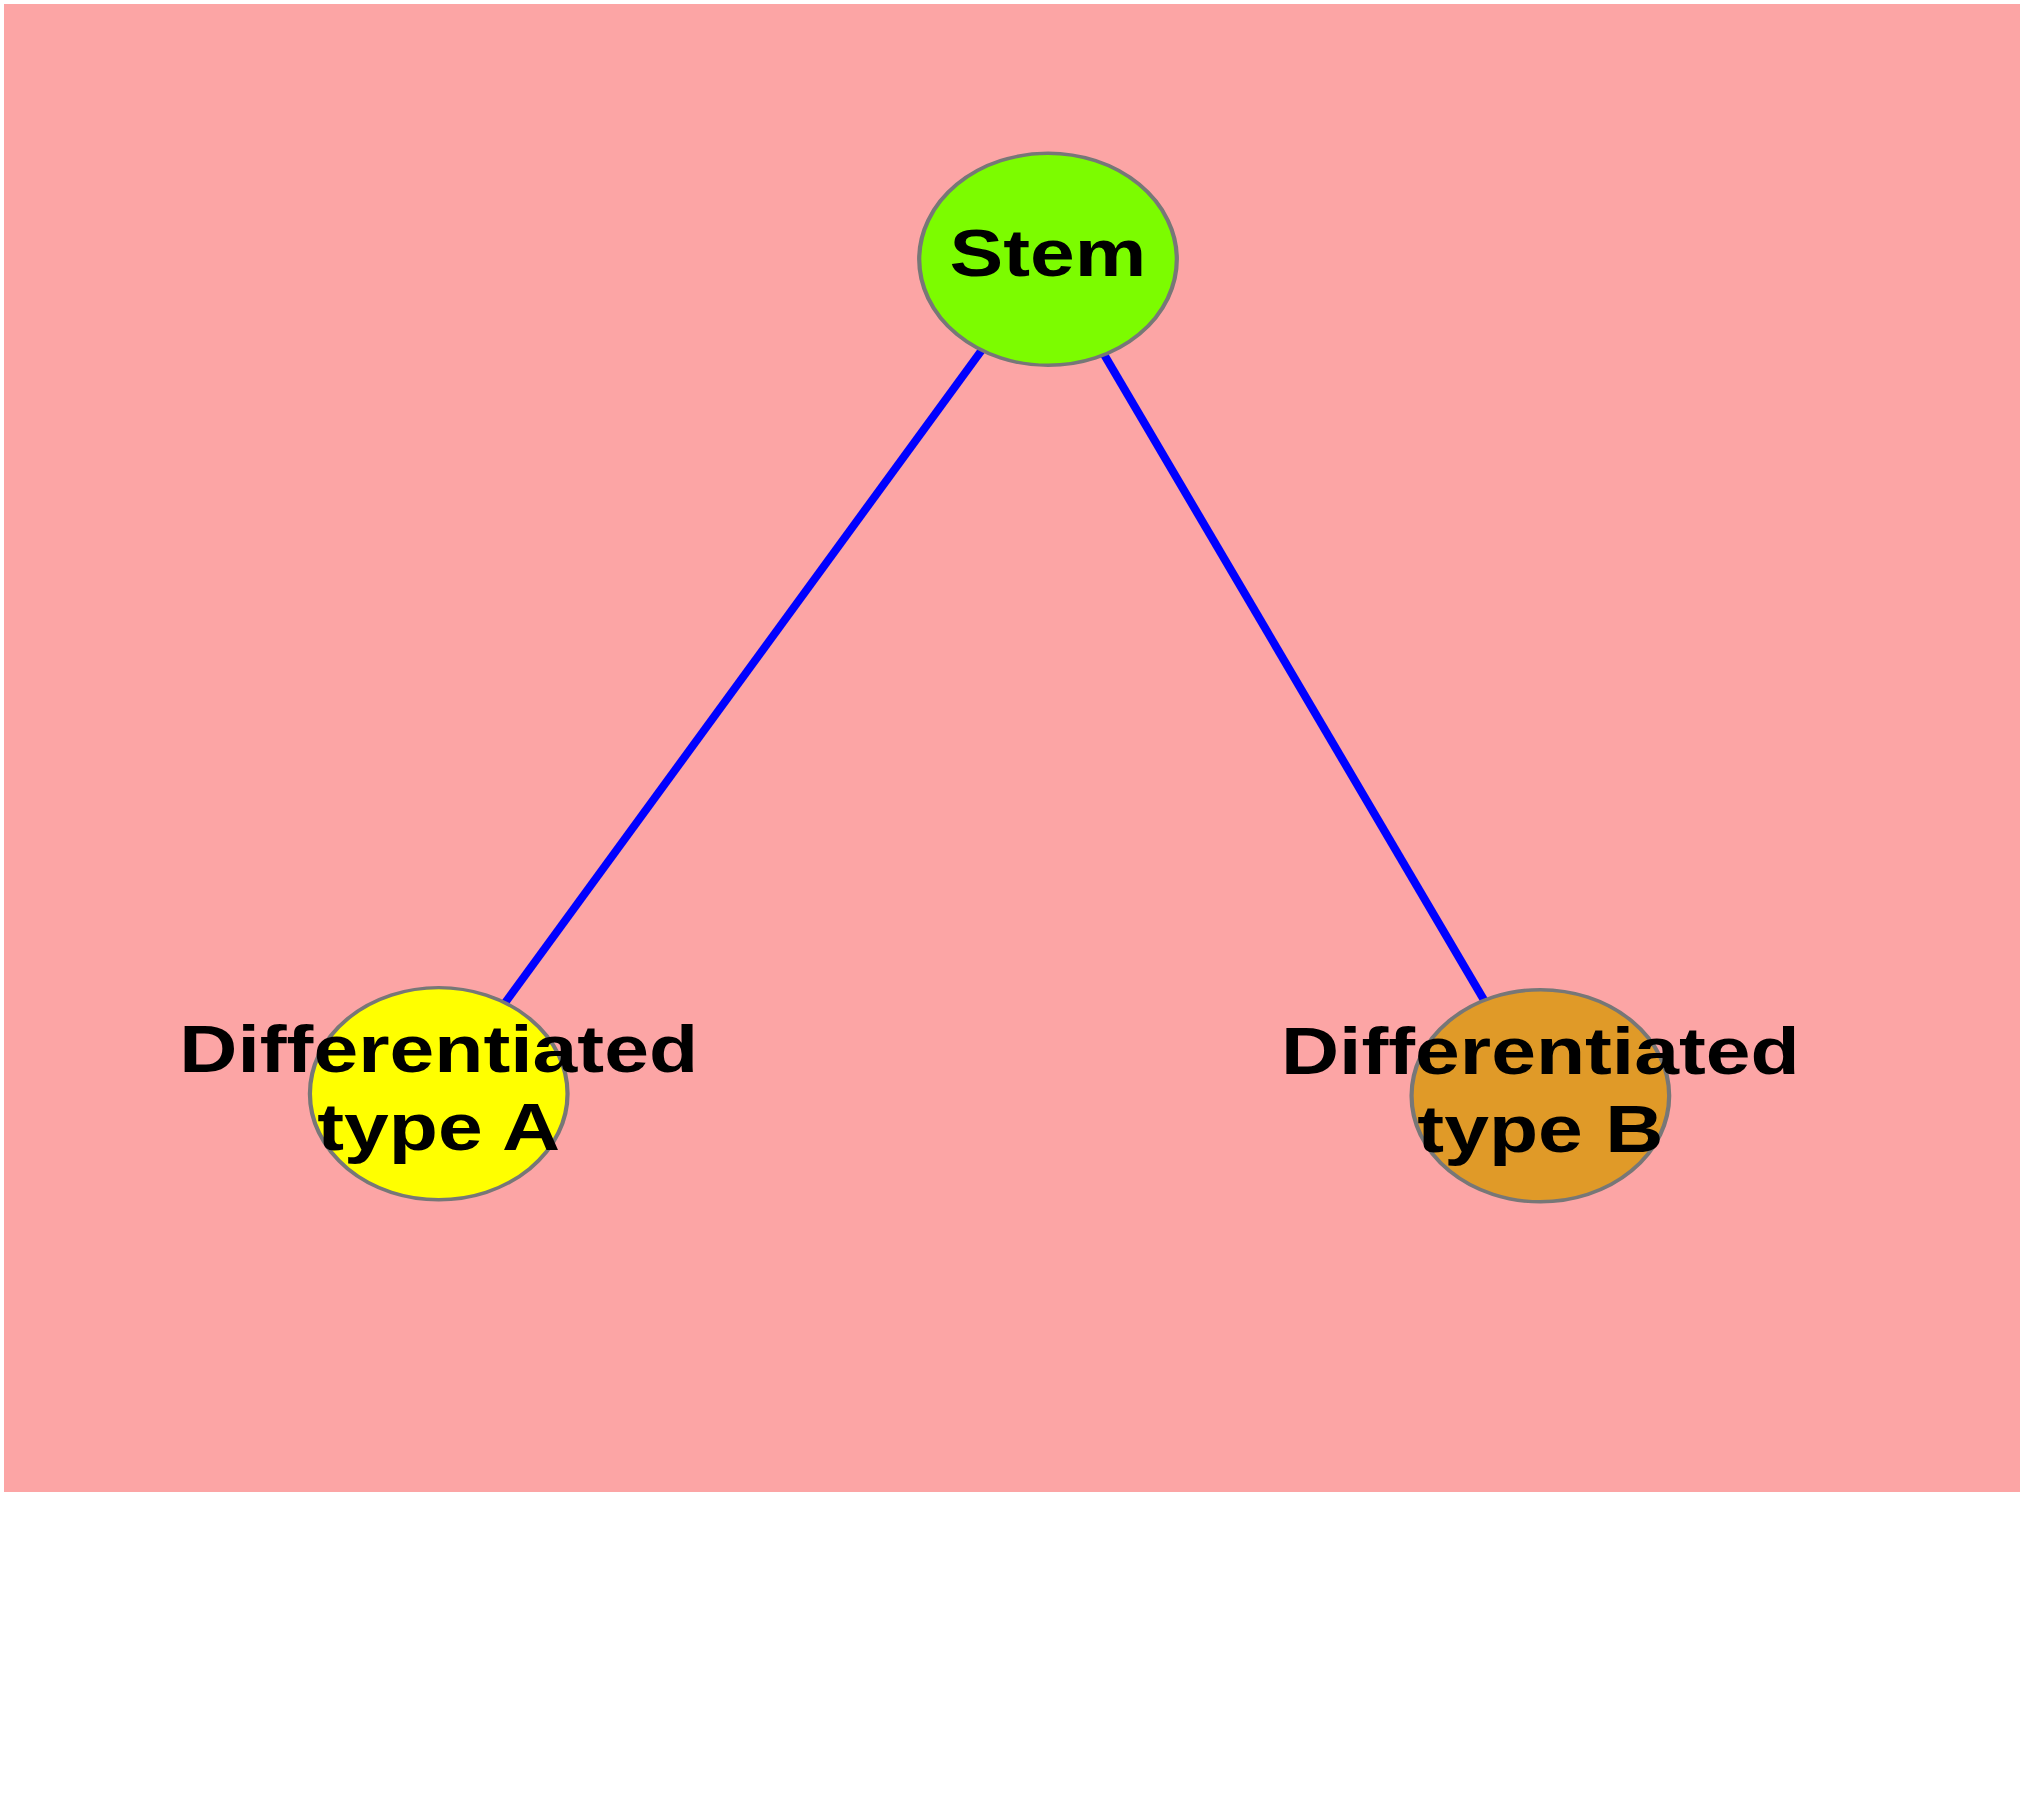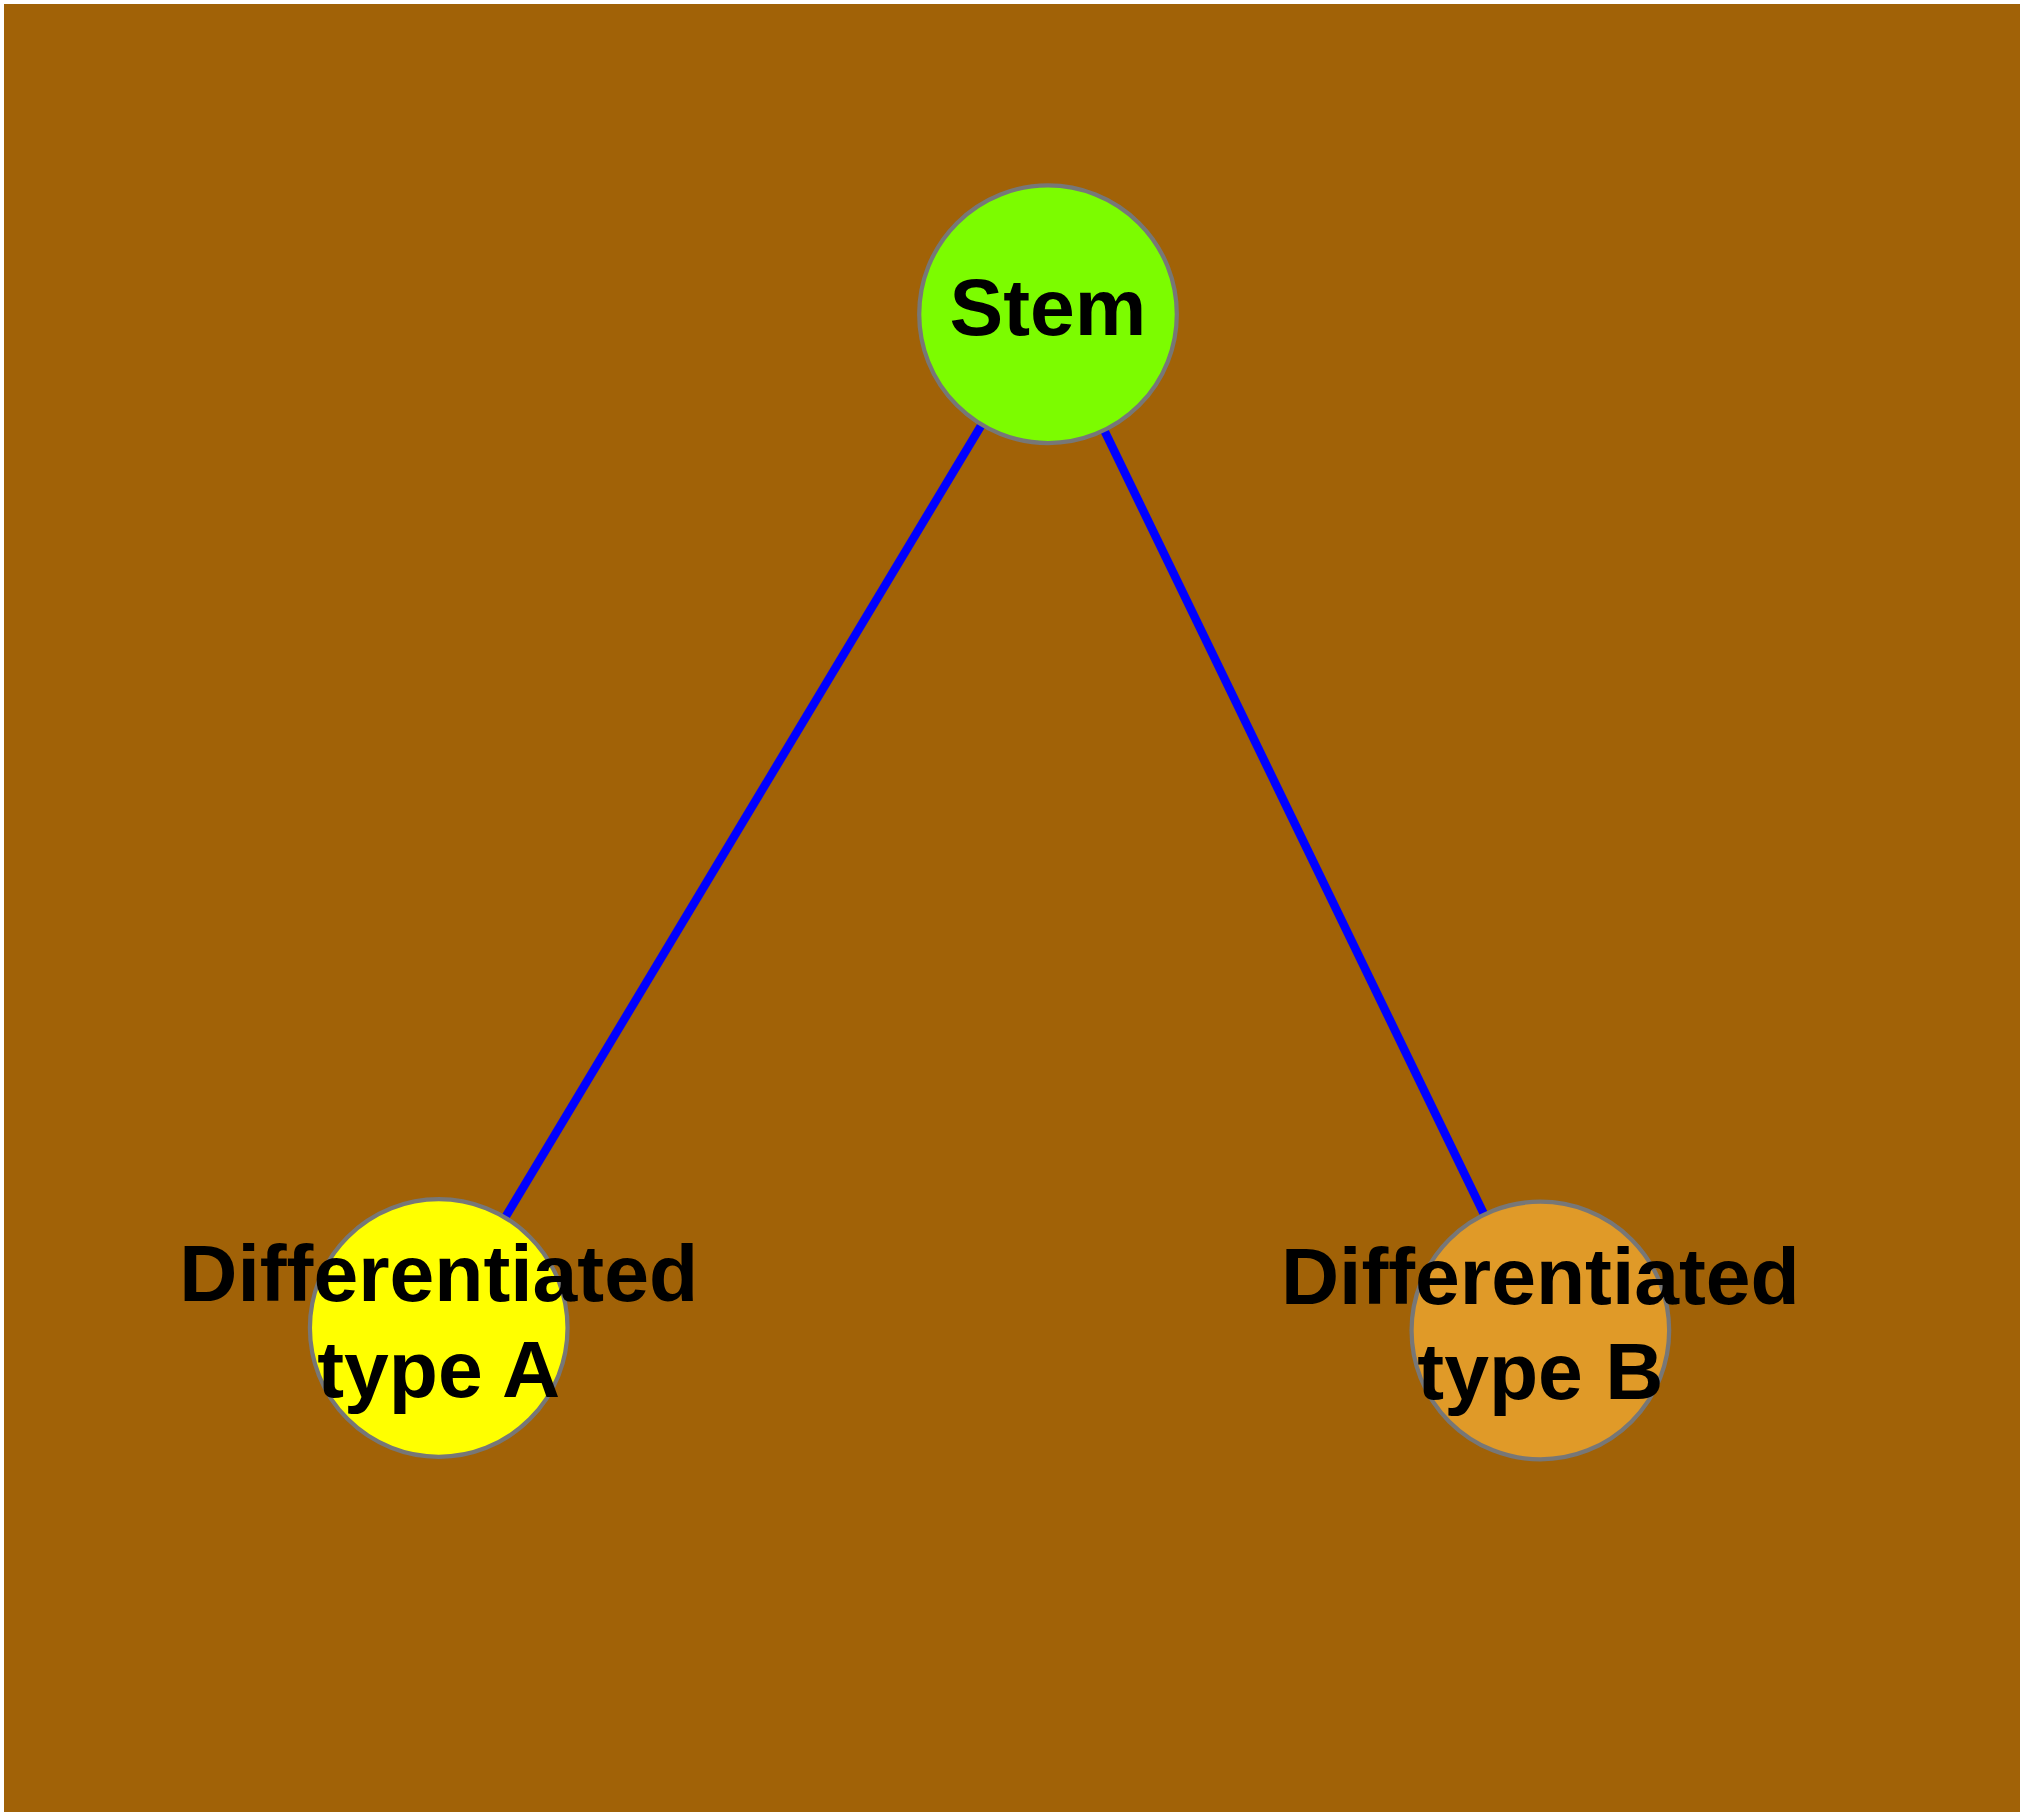--- a/index.html
+++ b/index.html
@@ -13,22 +13,22 @@
     height: 1812px;
     background: #ffffff;
     overflow: hidden;
     font-family: "Liberation Sans", sans-serif;
   }
   #plot-area {
     position: absolute;
     left: 4.2px;
     top: 4.2px;
     width: 2016px;
-    height: 1808px;
-    background: #a16207;
+    height: 1488px;
+    background: #fca5a5;
   }
   #graph-svg {
     position: absolute;
     left: 0;
     top: 0;
     width: 100%;
     height: 100%;
     display: block;
   }
   .node-label {

